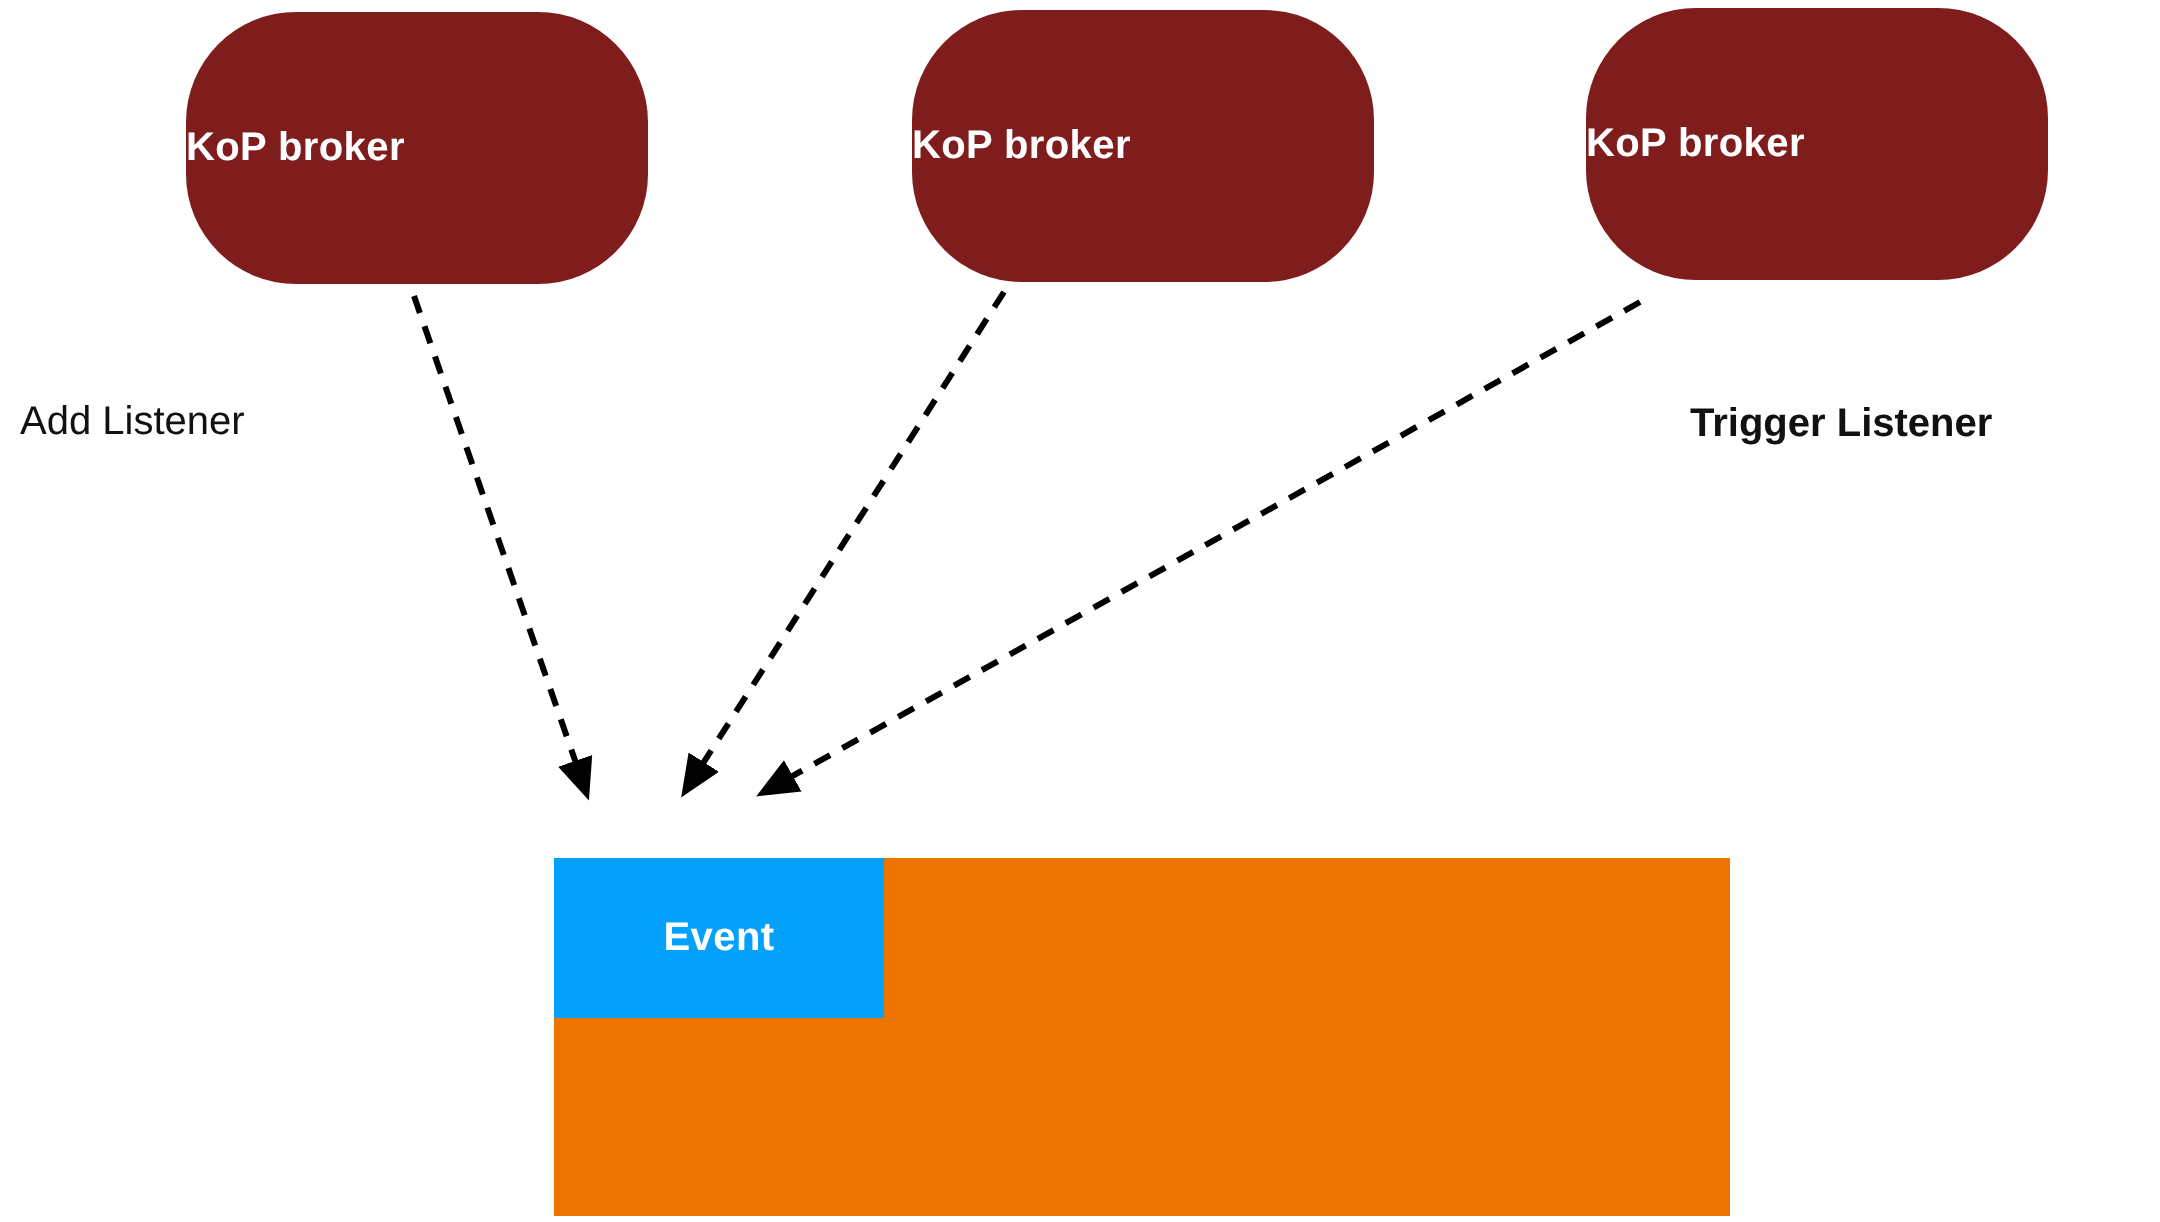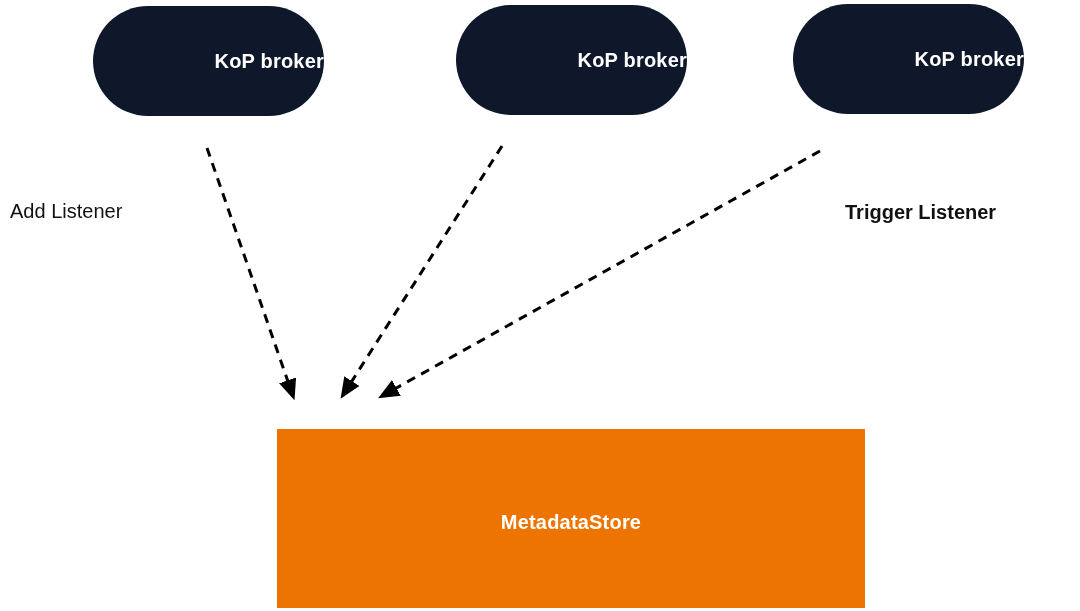--- a/index.html
+++ b/index.html
@@ -11,26 +11,26 @@
     position: relative;
     width: 1080px;
     height: 611px;
     background: #ffffff;
     overflow: hidden;
     font-family: "Liberation Sans", sans-serif;
   }
   .broker {
     position: absolute;
     width: 231px;
-    height: 110px;
-    background: #0f172a;
+    height: 136px;
+    background: #7f1d1d;
     border-radius: 55px;
     display: flex;
     align-items: center;
-    justify-content: flex-end;
+    justify-content: flex-start;
     color: #ffffff;
     font-size: 20px;
     font-weight: 600;
     letter-spacing: 0.2px;
   }
   .broker-1 { left: 93px;  top: 6px; }
   .broker-2 { left: 456px; top: 5px; }
   .broker-3 { left: 793px; top: 4px; }
 
   .annotation {
@@ -114,16 +114,18 @@
       <marker id="ah" markerUnits="strokeWidth" markerWidth="7" markerHeight="6" refX="5.5" refY="3" orient="auto">
         <path d="M0,0 L7,3 L0,6 Z" fill="#000000"></path>
       </marker>
     </defs>
     <line class="arrow-line" x1="207" y1="148" x2="293" y2="396" marker-end="url(#ah)"></line>
     <line class="arrow-line" x1="502" y1="146" x2="343" y2="395" marker-end="url(#ah)"></line>
     <line class="arrow-line" x1="820" y1="151" x2="382" y2="396" marker-end="url(#ah)"></line>
   </svg>
 
   <div class="store">
-    <div class="store-label">MetadataStore</div>
+    <div class="event">
+      <span>Event</span>
+    </div>
   </div>
 
 </div>
 
 </body></html>

